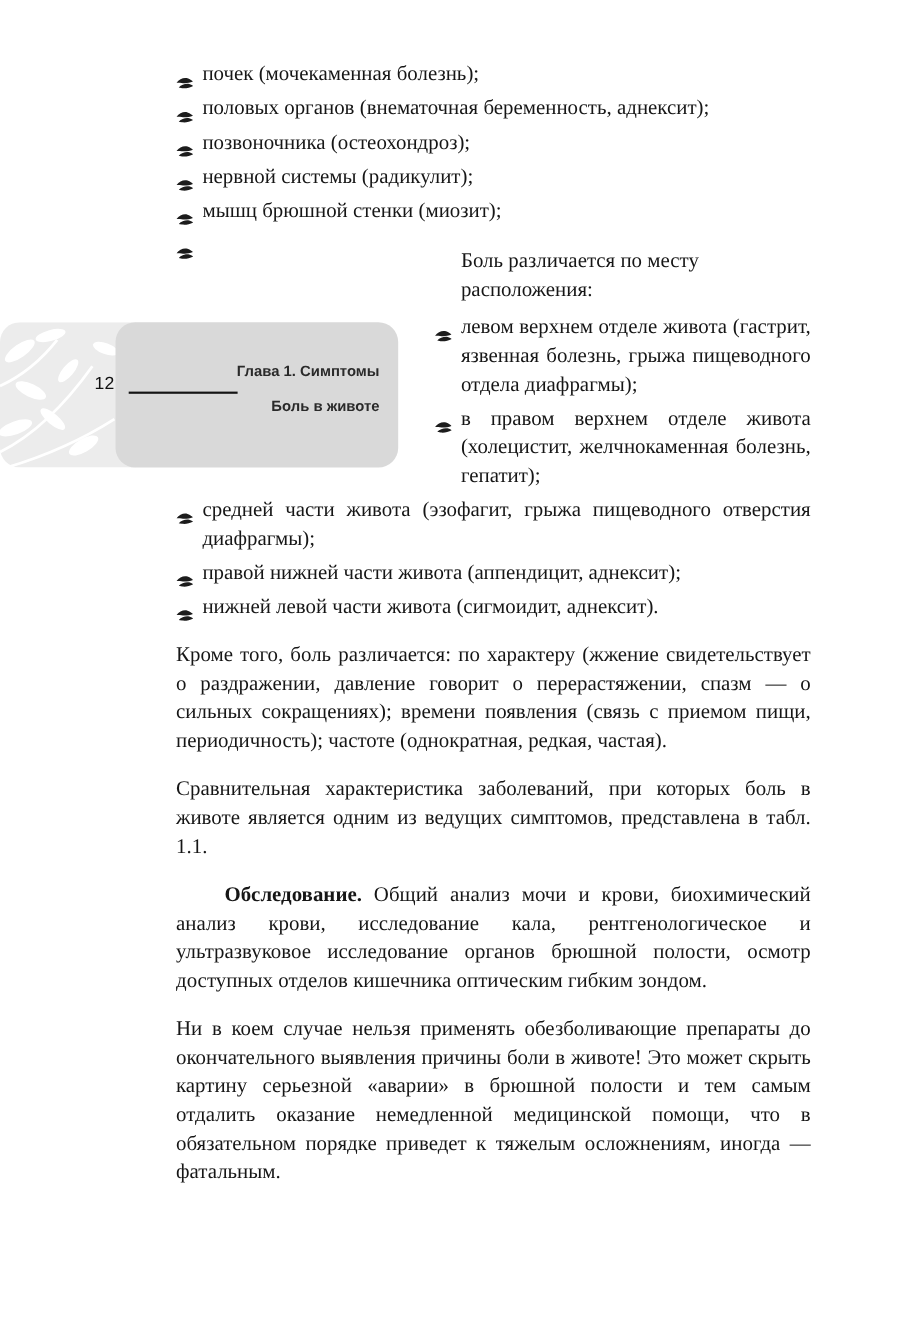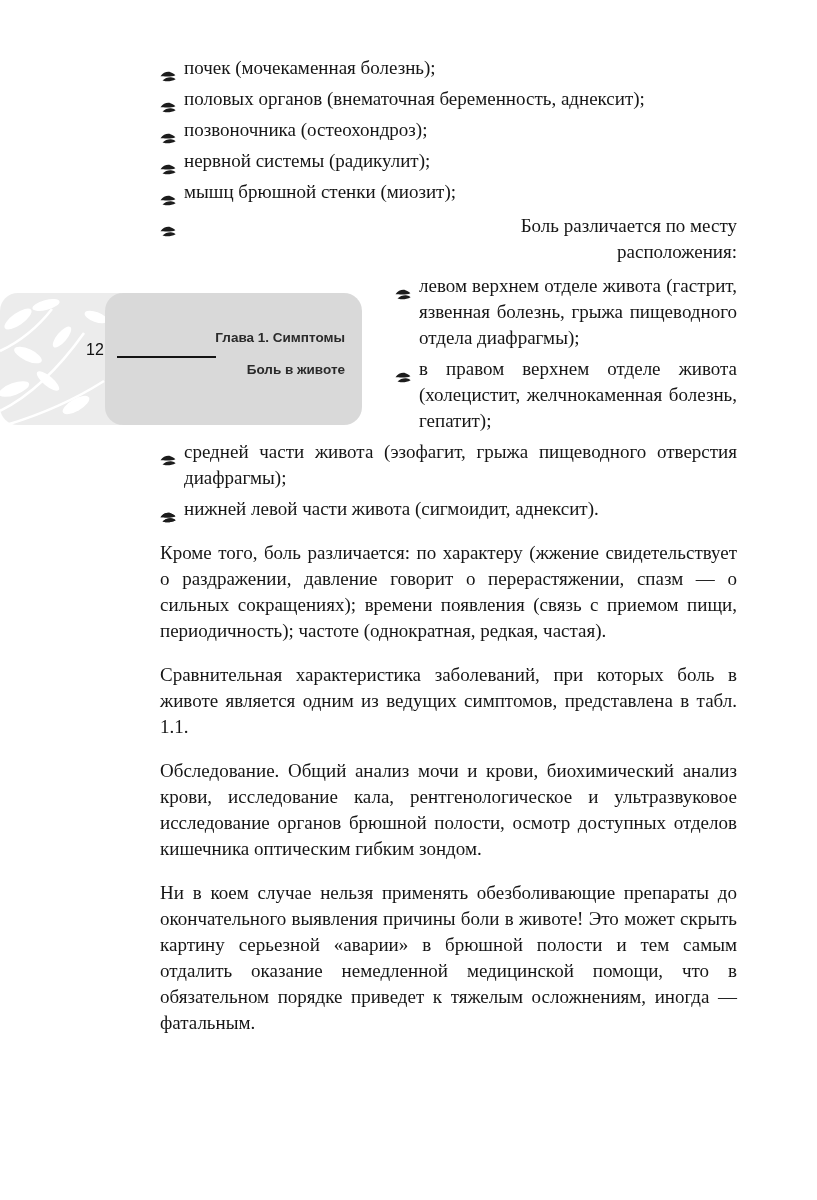--- a/index.html
+++ b/index.html
@@ -8,23 +8,23 @@
     overflow:hidden; font-family:"Liberation Serif", serif; color:#161616;
   }
   .content {
     position:absolute; left:160px; top:55px; width:577px;
     font-size:19px; line-height:26px;
   }
   ul.blist { list-style:none; margin:0; padding:0; }
   ul.blist li { position:relative; padding-left:24px; margin:0 0 5px 0; text-align:justify; }
   ul.blist li .bullet { position:absolute; left:0; top:8px; width:16px; height:11px; }
   .right-col { margin-left:235px; }
-  .right-col .intro { margin:8px 0 8px 0; padding-left:24px; text-align:right; }
+  .right-col .intro { margin:20px 0 8px 0; padding-left:24px; text-align:left; }
   .para { margin:18px 0 0 0; text-align:justify; }
-  .lead { font-weight:normal; }
+  .lead { font-weight:bold;margin-left:44px; }
   .warning { font-weight:normal; }
   
   .banner { position:absolute; left:0; top:293px; width:362px; height:132px; }
   .banner-pattern { position:absolute; left:0; top:0; }
   .banner-box {
     position:absolute; left:105px; top:0; width:257px; height:132px;
     background:#d9d9d9; border-radius:18px;
   }
   .page-number {
     position:absolute; left:86px; top:48px;
@@ -141,20 +141,21 @@
               <path fill="#1c1c1c" d="M0.5 5.2 C3 1.4 7.5 0.2 10.5 1.2 C13 2 14.6 3.4 15.4 4.2 C12 5.6 8 5.8 5 5.4 C3 5.2 1.5 5.2 0.5 5.2 Z"></path>
               <path fill="#1c1c1c" d="M2.5 9.6 C5 6.8 9 5.8 12 6.4 C13.8 6.8 15 7.6 15.6 8.2 C12.5 10 8.5 10.6 5.5 10.2 C4 10 3 9.8 2.5 9.6 Z"></path>
             </svg></span>
         <span>средней части живота (эзофагит, грыжа пищеводного отверстия диафрагмы);</span>
       </li>
       <li>
         <span class="bullet"><svg width="16" height="11" viewBox="0 0 16 11">
               <path fill="#1c1c1c" d="M0.5 5.2 C3 1.4 7.5 0.2 10.5 1.2 C13 2 14.6 3.4 15.4 4.2 C12 5.6 8 5.8 5 5.4 C3 5.2 1.5 5.2 0.5 5.2 Z"></path>
               <path fill="#1c1c1c" d="M2.5 9.6 C5 6.8 9 5.8 12 6.4 C13.8 6.8 15 7.6 15.6 8.2 C12.5 10 8.5 10.6 5.5 10.2 C4 10 3 9.8 2.5 9.6 Z"></path>
             </svg></span>
+        <span>правой нижней части живота (аппендицит, аднексит);</span>
       </li>
       <li>
         <span class="bullet"><svg width="16" height="11" viewBox="0 0 16 11">
               <path fill="#1c1c1c" d="M0.5 5.2 C3 1.4 7.5 0.2 10.5 1.2 C13 2 14.6 3.4 15.4 4.2 C12 5.6 8 5.8 5 5.4 C3 5.2 1.5 5.2 0.5 5.2 Z"></path>
               <path fill="#1c1c1c" d="M2.5 9.6 C5 6.8 9 5.8 12 6.4 C13.8 6.8 15 7.6 15.6 8.2 C12.5 10 8.5 10.6 5.5 10.2 C4 10 3 9.8 2.5 9.6 Z"></path>
             </svg></span>
         <span>нижней левой части живота (сигмоидит, аднексит).</span>
       </li>
     </ul>
 

